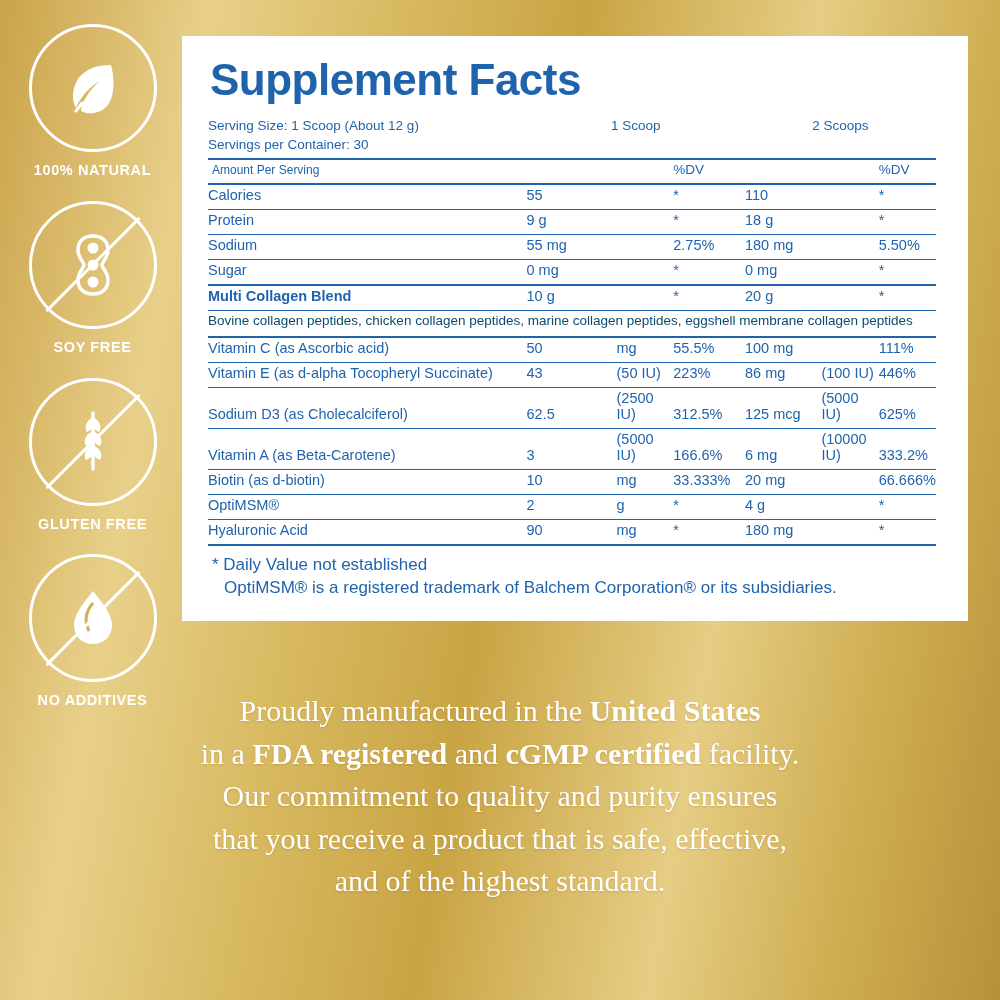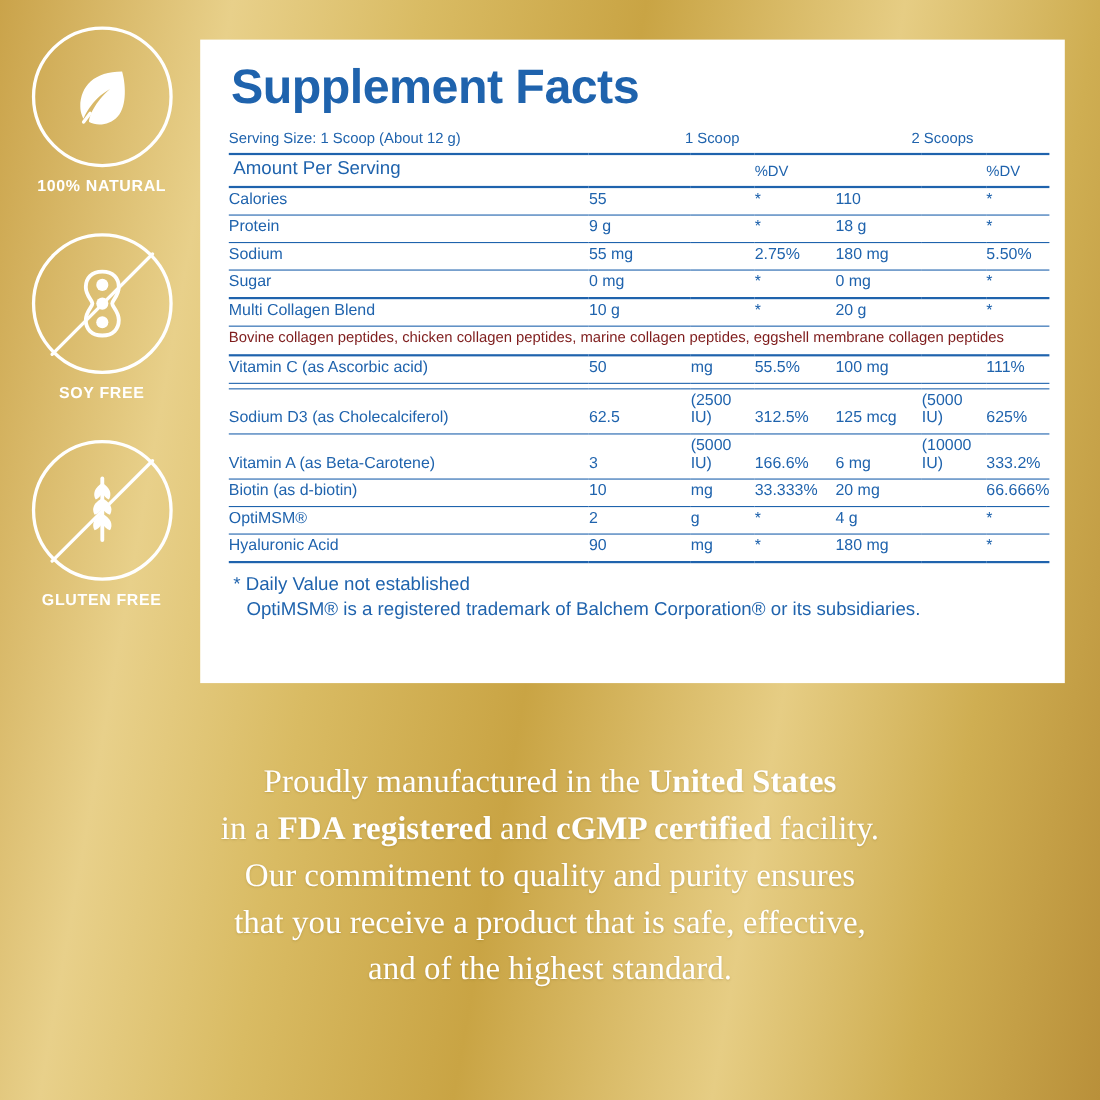--- a/index.html
+++ b/index.html
@@ -47,21 +47,21 @@
     color:#ffffff; font-size:14.5px; font-weight:bold; letter-spacing:.6px;
     text-align:center;
   }
   .badge svg{ display:block; }
 
   
   .panel{
     position:absolute; left:182px; top:36px; width:786px; height:585px;
     background:#ffffff;
   }
-  .panel-inner{ padding:22px 14px 10px 26px; }
+  .panel-inner{ padding:22px 32px 10px 26px; }
   .sf-title{
     color:#1f63ad; font-size:44px; font-weight:bold; letter-spacing:-0.5px;
     margin:0 0 14px 2px; line-height:1;
   }
   table.sf{
     width:100%; border-collapse:collapse; color:#1f63ad;
     font-size:14.5px;
   }
   table.sf td{ padding:2px 0; vertical-align:bottom; }
   .c-name{ width:46%; padding-left:4px !important; }
@@ -71,24 +71,24 @@
   .c-a2{ width:11%; padding-left:10px !important; }
   .c-a2b{ width:8%; font-size:11px; text-align:left;}
   .c-dv2{ width:10%; text-align:right; padding-right:4px !important;}
 
   .rule-thin td{ border-bottom:1px solid #1f63ad; height:1px; padding:0; }
   .rule-med td{ border-bottom:2.5px solid #1f63ad; height:1px; padding:0; }
 
   .serving td{ font-size:13.5px; padding:1px 0 1px 4px; }
   .hdr-scoop{ text-align:center; font-size:14px; }
   .hdr-dv{ text-align:left; font-size:13.5px; }
-  .amt-label{ font-size:17px; padding-left:4px !important; }
-  .bold{ font-weight:normal; }
+  .amt-label{ font-size:12px; padding-left:4px !important; }
+  .bold{ font-weight:bold; }
   .sub-desc{
-    color:#7f1d1d; font-size:13.5px; line-height:1.25; padding:6px 0 6px 4px;
+    color:#0c4a6e; font-size:13.5px; line-height:1.25; padding:6px 0 6px 4px;
   }
   .footnote{
     color:#1f63ad; font-size:17px; line-height:1.35; padding:8px 0 0 4px;
   }
   .footnote .indent{ padding-left:12px; display:block; }
 
   
   .claim{
     position:absolute; left:150px; top:690px; width:700px;
     color:#ffffff; text-align:center; font-size:30px; line-height:1.42;
@@ -145,20 +145,32 @@
               <path d="M37 40 C45 44 47 50 44 55 C38 53 35 47 37 40 Z"></path>
             </g>
           </svg>
         </span>
         <span class="slash"></span>
       </div>
       <div class="cap">GLUTEN FREE</div>
     </div>
 
 
+    <div class="badge">
+      <div class="ring">
+        <span>
+          <svg width="74" height="74" viewBox="0 0 74 74">
+            <path d="M37 10 C48 24 56 34 56 44 C56 55 48 63 37 63 C26 63 18 55 18 44 C18 34 26 24 37 10 Z" fill="#ffffff"></path>
+            <path d="M37 22 C30 30 28 40 33 50" stroke="#d2ae56" stroke-width="3" fill="none"></path>
+          </svg>
+        </span>
+        <span class="slash"></span>
+      </div>
+      <div class="cap">NO ADDITIVES</div>
+    </div>
   </div>
 
   <div class="panel">
     <div class="panel-inner">
       <div class="sf-title">Supplement Facts</div>
 
       <table class="sf">
         <colgroup>
           <col class="c-name">
             <col class="c-a1">
@@ -168,20 +180,25 @@
             <col class="c-a2b">
             <col class="c-dv2">
         </colgroup>
 
         <tbody>
             <tr class="serving">
           <td>Serving Size: 1 Scoop (About 12 g)</td>
           <td colspan="3" class="hdr-scoop">1 Scoop</td>
           <td colspan="3" class="hdr-scoop">2 Scoops</td>
         </tr>
+        <tr class="serving">
+          <td>Servings per Container: 30</td>
+          <td colspan="3"></td>
+              <td colspan="3"></td>
+        </tr>
         <tr class="rule-med">
               <td colspan="7"></td>
             </tr>
 
         <tr>
           <td class="amt-label">Amount Per Serving</td>
           <td></td>
               <td></td>
           <td class="hdr-dv">%DV</td>
           <td></td>
@@ -261,20 +278,30 @@
           <td style="font-size:14.5px">mg</td>
           <td>55.5%</td>
           <td>100 mg</td>
           <td></td>
           <td>111%</td>
         </tr>
         <tr class="rule-thin">
               <td colspan="7"></td>
             </tr>
 
+        <tr>
+          <td><span>Vitamin E</span>
+              <span>(as d-alpha Tocopheryl Succinate)</span></td>
+          <td>43</td>
+          <td>(50 IU)</td>
+          <td>223%</td>
+          <td>86 mg</td>
+          <td>(100 IU)</td>
+          <td>446%</td>
+        </tr>
         <tr class="rule-thin">
               <td colspan="7"></td>
             </tr>
 
         <tr>
           <td><span>Sodium D3</span>
               <span>(as Cholecalciferol)</span></td>
           <td>62.5</td>
           <td>(2500 IU)</td>
           <td>312.5%</td>

